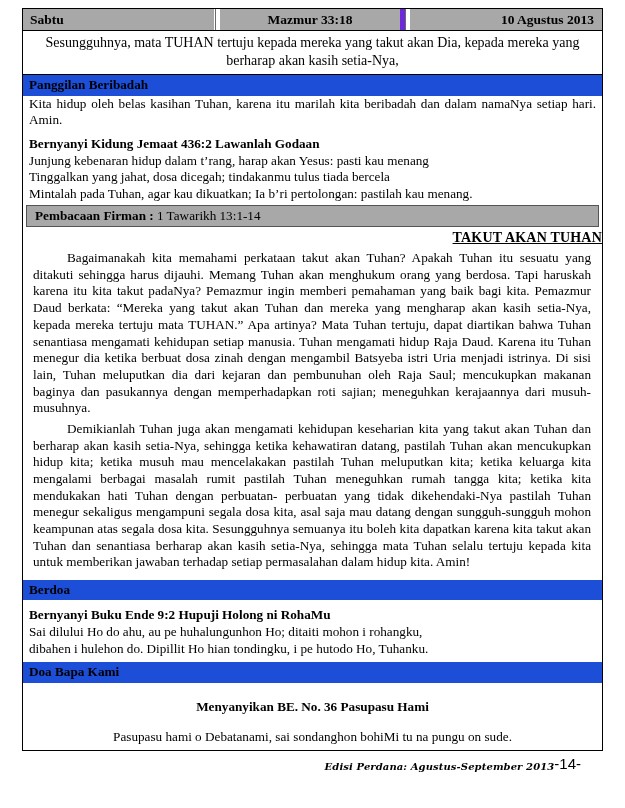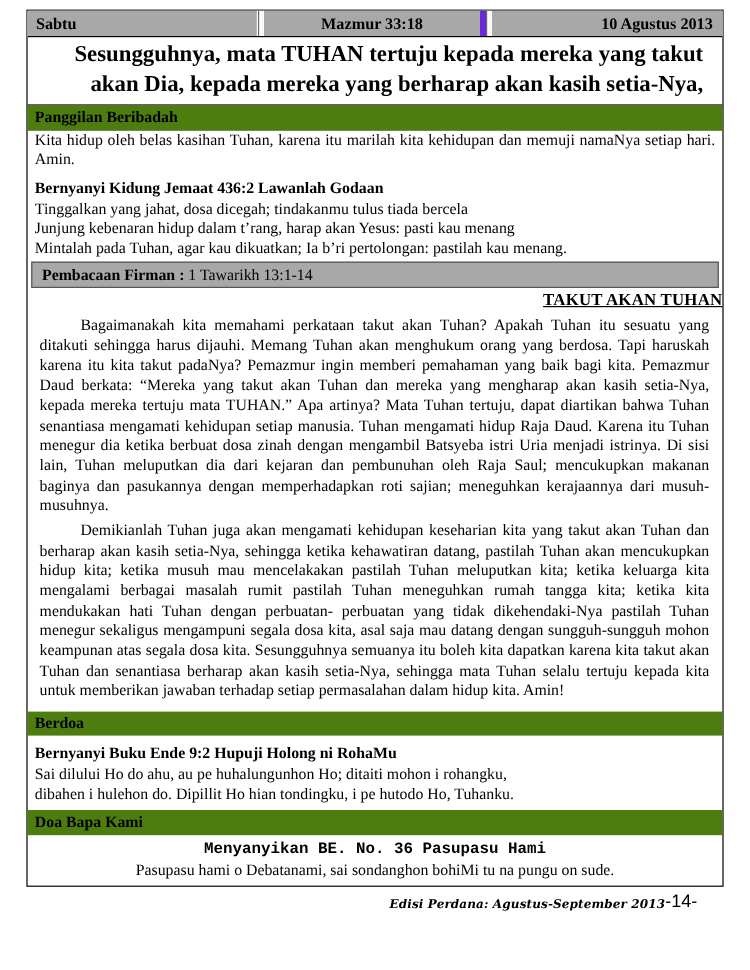--- a/index.html
+++ b/index.html
@@ -68,36 +68,36 @@
   }
   .hcell.date {
     flex: 0 0 193px;
     padding-right: 8px;
     justify-content: flex-end;
     border-left: 1px solid #ffffff;
   }
 
   
   .verse-block {
-    text-align: right;
-    font-weight: bold;
-    font-size: 19px;
+    text-align: center;
+    font-weight: normal;
+    font-size: 14px;
     line-height: 1.30;
     padding: 3px 16px 4px 16px;
     border-bottom: 1.5px solid #000;
   }
 
   
   .body {
     padding: 0 0 2px 0;
   }
 
   
   .band {
-    background: #4d7c0f;
+    background: #1d4ed8;
     font-weight: bold;
     font-size: 13.2px;
     line-height: 1;
     padding: 3px 0 4px 6px;
     margin: 0;
   }
   .band.boxed {
     background: #a8a8a8;
     border: 1.5px solid #555;
     margin: 2px 3px 0 3px;
@@ -148,22 +148,21 @@
     padding: 0 7px 0 6px;
     margin: 4px;
     hyphens: none;
   }
 
   .centered-bold {
     text-align: center;
     font-weight: bold;
     font-size: 13.2px;
     padding: 4px 0 1px 0;
-    margin: 0;
-    font-family: Liberation Mono, monospace;
+    margin: 12px;
   }
   .centered-norm {
     text-align: center;
     font-size: 13.2px;
     padding: 1px 0 3px 0;
     margin: 0;
   }
 
   
   .footer {
@@ -198,27 +197,27 @@
       <div class="hcell verse">Mazmur 33:18</div>
       <div class="hgap"></div>
       <div class="hcell date">10 Agustus 2013</div>
     </div>
 
     <div class="verse-block">Sesungguhnya, mata TUHAN tertuju kepada mereka yang takut akan Dia, kepada mereka yang berharap akan kasih setia-Nya,</div>
 
     <div class="body">
 
       <div class="band">Panggilan Beribadah</div>
-      <div class="txt justify">Kita hidup oleh belas kasihan Tuhan, karena itu marilah kita kehidupan dan memuji namaNya setiap hari. Amin.</div>
+      <div class="txt justify">Kita hidup oleh belas kasihan Tuhan, karena itu marilah kita beribadah dan dalam namaNya setiap hari. Amin.</div>
 
       <div class="spacer6"></div>
 
       <div class="songtitle">Bernyanyi Kidung Jemaat 436:2  Lawanlah Godaan</div>
+      <div class="txt">Junjung kebenaran hidup dalam t’rang, harap akan Yesus: pasti kau menang</div>
       <div class="txt">Tinggalkan yang jahat, dosa dicegah; tindakanmu tulus tiada bercela</div>
-      <div class="txt">Junjung kebenaran hidup dalam t’rang, harap akan Yesus: pasti kau menang</div>
       <div class="txt">Mintalah pada Tuhan, agar kau dikuatkan; Ia b’ri pertolongan: pastilah kau menang.</div>
 
       <div class="band boxed">
         <span>Pembacaan Firman :</span><span class="ref-normal"> 1 Tawarikh 13:1-14</span>
       </div>
 
       <div class="sermon-title">TAKUT AKAN TUHAN</div>
       <div class="para">Bagaimanakah kita memahami perkataan takut akan Tuhan? Apakah Tuhan itu sesuatu yang ditakuti sehingga harus dijauhi. Memang Tuhan akan menghukum orang yang berdosa. Tapi haruskah karena itu kita takut padaNya? Pemazmur ingin memberi pemahaman yang baik bagi kita. Pemazmur Daud berkata: “Mereka yang takut akan Tuhan dan mereka yang mengharap akan kasih setia-Nya, kepada mereka tertuju mata TUHAN.” Apa artinya? Mata Tuhan tertuju, dapat diartikan bahwa Tuhan senantiasa mengamati kehidupan setiap manusia. Tuhan mengamati hidup Raja Daud. Karena itu Tuhan menegur dia ketika berbuat dosa zinah dengan mengambil Batsyeba istri Uria menjadi istrinya. Di sisi lain, Tuhan meluputkan dia dari kejaran dan pembunuhan oleh Raja Saul; mencukupkan makanan baginya dan pasukannya dengan memperhadapkan roti sajian; meneguhkan kerajaannya dari musuh-musuhnya.</div>
       <div class="para">Demikianlah Tuhan juga akan mengamati kehidupan keseharian kita yang takut akan Tuhan dan berharap akan kasih setia-Nya, sehingga ketika kehawatiran datang, pastilah Tuhan akan mencukupkan hidup kita; ketika musuh mau mencelakakan pastilah Tuhan meluputkan kita; ketika keluarga kita mengalami berbagai masalah rumit pastilah Tuhan meneguhkan rumah tangga kita; ketika kita mendukakan hati Tuhan dengan perbuatan- perbuatan yang tidak dikehendaki-Nya pastilah Tuhan menegur sekaligus mengampuni segala dosa kita, asal saja mau datang dengan sungguh-sungguh mohon keampunan atas segala dosa kita. Sesungguhnya semuanya itu boleh kita dapatkan karena kita takut akan Tuhan dan senantiasa berharap akan kasih setia-Nya, sehingga mata Tuhan selalu tertuju kepada kita untuk memberikan jawaban terhadap setiap permasalahan dalam hidup kita. Amin!</div>
 

